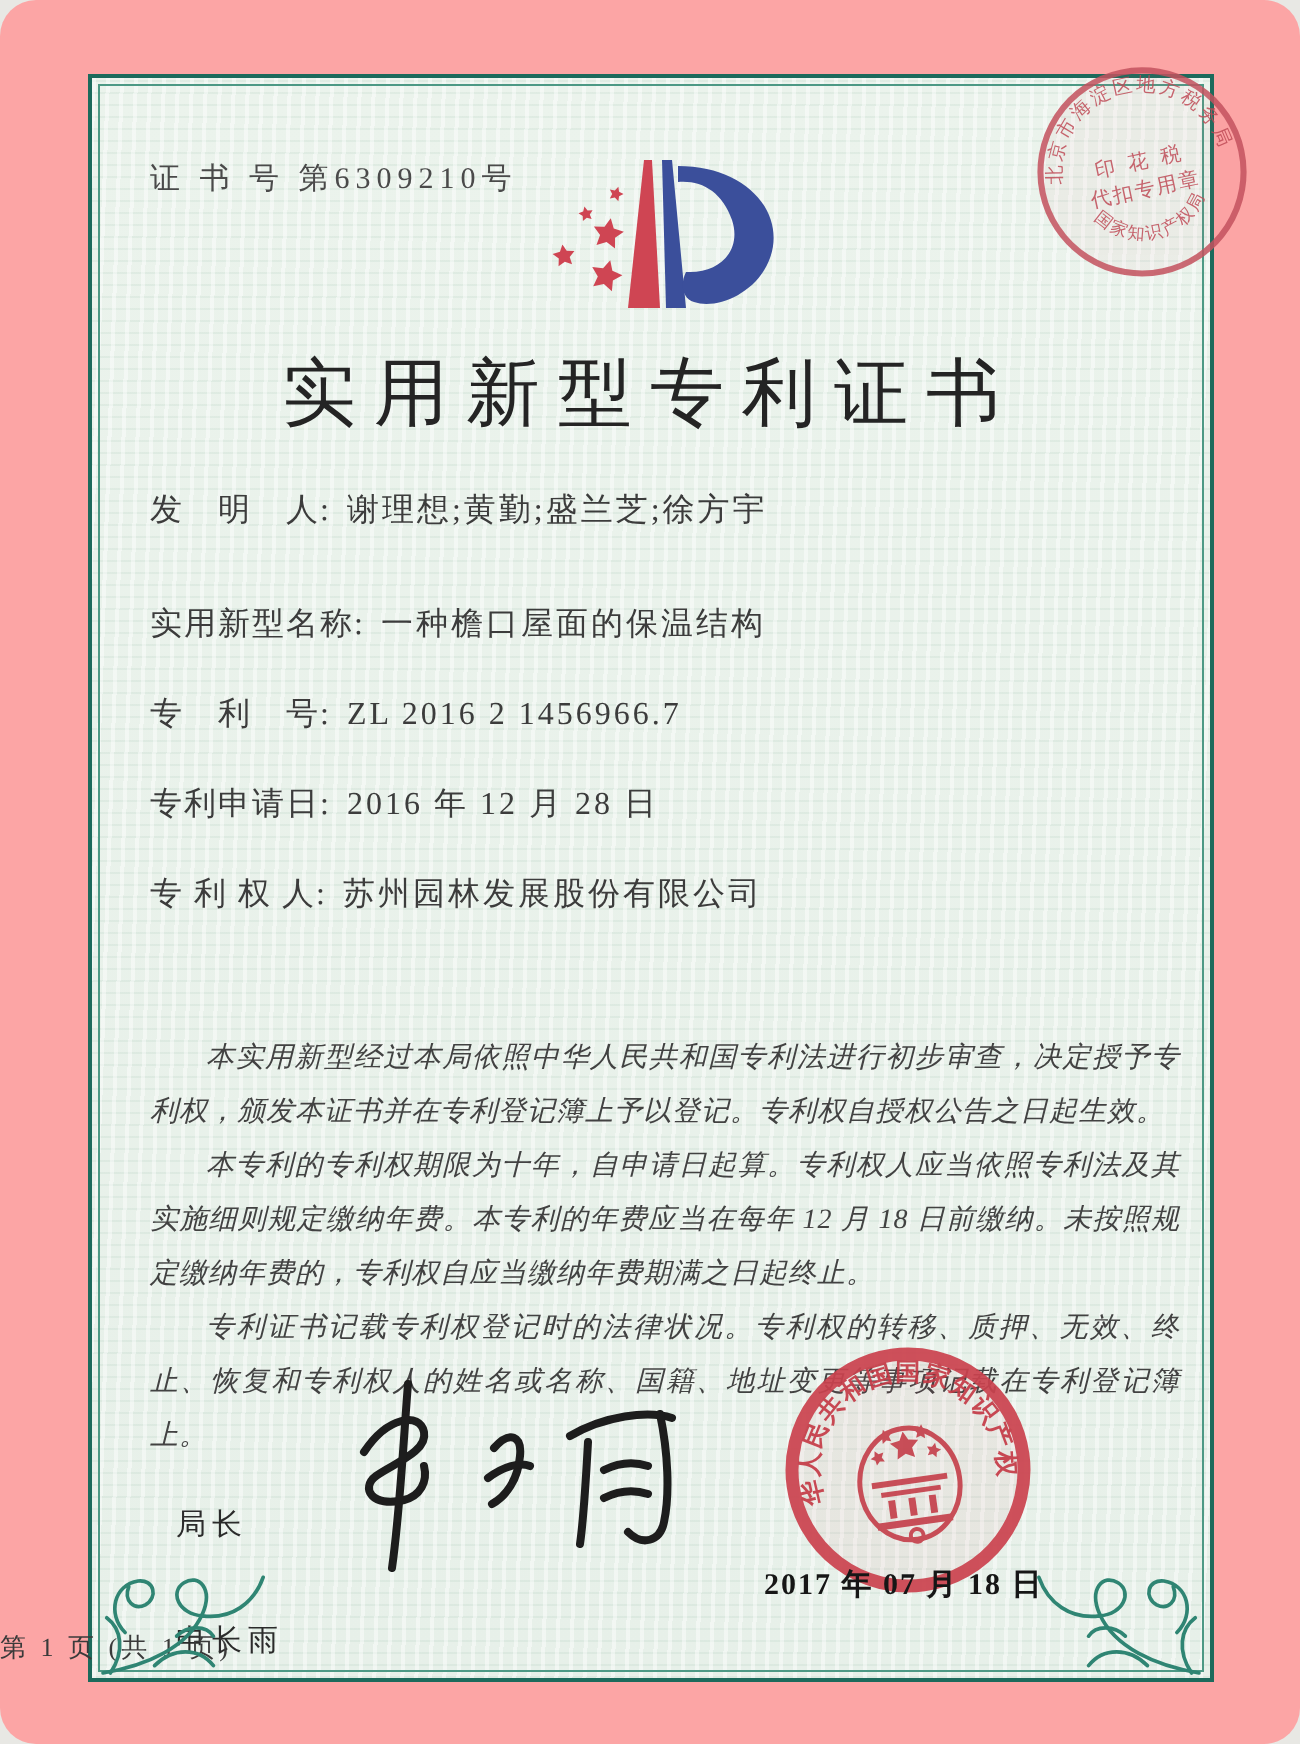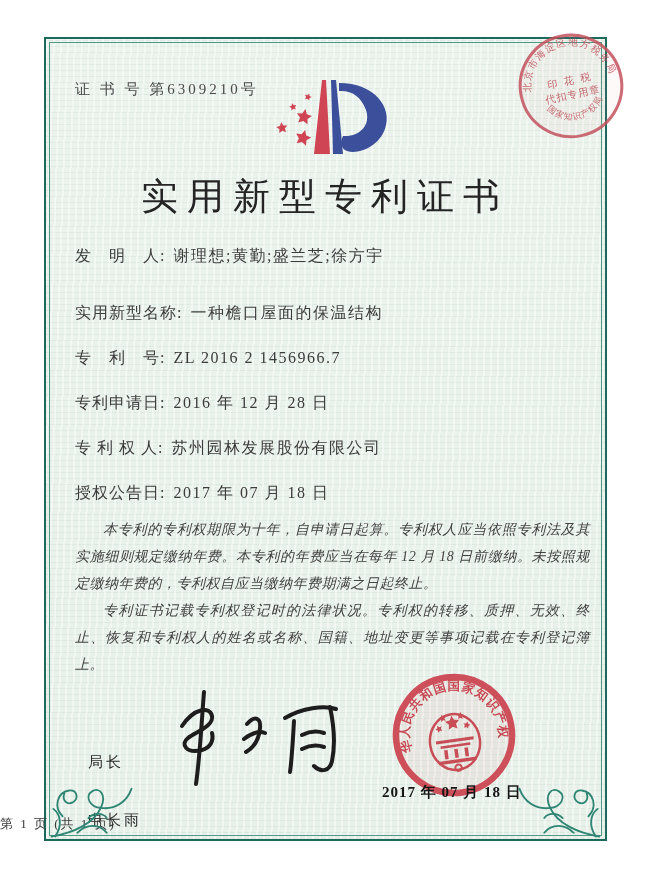--- a/index.html
+++ b/index.html
@@ -1,20 +1,21 @@
 <!DOCTYPE html>
 <html><head>
 <meta charset="utf-8">
 <style>
   * { margin:0; padding:0; box-sizing:border-box; }
   html,body { background:#e8e8e4; }
   .page {
     position:relative; width:650px; height:872px; margin:0 auto;
-    background:#ffffff; overflow:hidden;
+    background:#fca5a5; overflow:hidden;
     font-family:"Liberation Serif","DejaVu Serif",serif;
+    border-radius:18px;
   }
   
   .paper {
     position:absolute; left:44px; top:37px; width:563px; height:804px;
     background:
       repeating-linear-gradient(92deg, rgba(255,255,255,0.45) 0 2px, rgba(255,255,255,0) 2px 7px),
       repeating-linear-gradient(0deg, rgba(120,170,145,0.10) 0 1px, rgba(120,170,145,0) 1px 6px),
       linear-gradient(#ebf3ec,#e7f0e9);
     border:2px solid #1c6a5c;
   }
@@ -135,26 +136,24 @@
     </div>
     <div class="field-row">
       <span class="field-label">专　利　号:</span><span class="field-value">ZL 2016 2 1456966.7</span>
     </div>
     <div class="field-row">
       <span class="field-label">专利申请日:</span><span class="field-value">2016 年 12 月 28 日</span>
     </div>
     <div class="field-row">
       <span class="field-label">专 利 权 人:</span><span class="field-value">苏州园林发展股份有限公司</span>
     </div>
-    <div class="field-row">
-      <span class="field-label">授权公告日:</span><span class="field-value">2017 年 07 月 18 日</span>
-    </div>
   </div>
 
   <div class="paras">
+    <p>本实用新型经过本局依照中华人民共和国专利法进行初步审查，决定授予专利权，颁发本证书并在专利登记簿上予以登记。专利权自授权公告之日起生效。</p>
     <p>本专利的专利权期限为十年，自申请日起算。专利权人应当依照专利法及其实施细则规定缴纳年费。本专利的年费应当在每年 12 月 18 日前缴纳。未按照规定缴纳年费的，专利权自应当缴纳年费期满之日起终止。</p>
     <p>专利证书记载专利权登记时的法律状况。专利权的转移、质押、无效、终止、恢复和专利权人的姓名或名称、国籍、地址变更等事项记载在专利登记簿上。</p>
   </div>
 
   <div class="signer">
     <div>局长</div>
     <div>申长雨</div>
   </div>
 
   <svg class="signature" viewBox="0 0 210 105">

